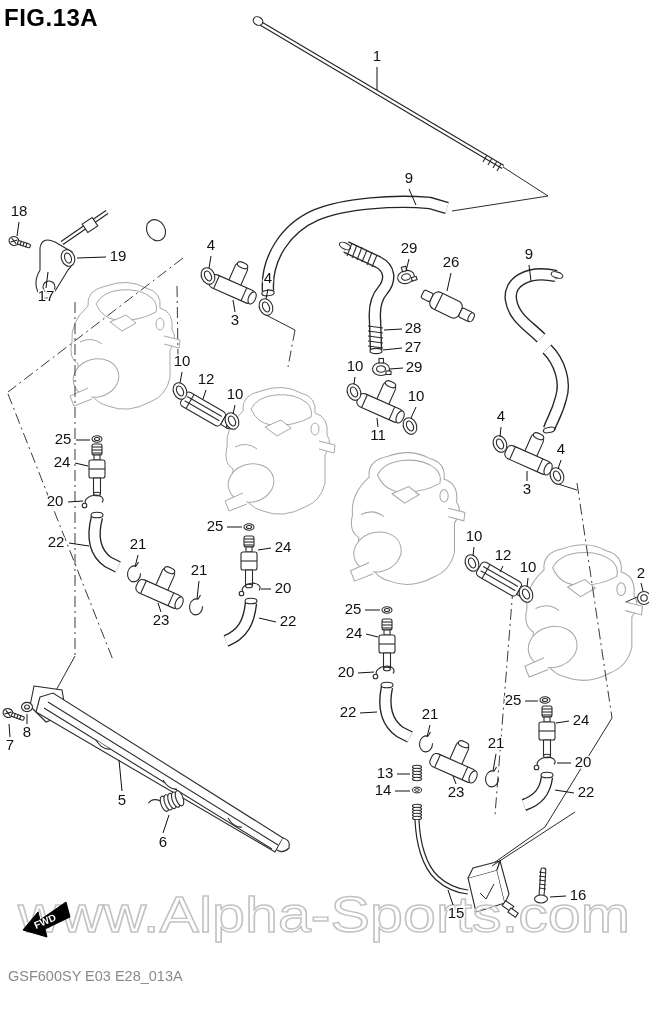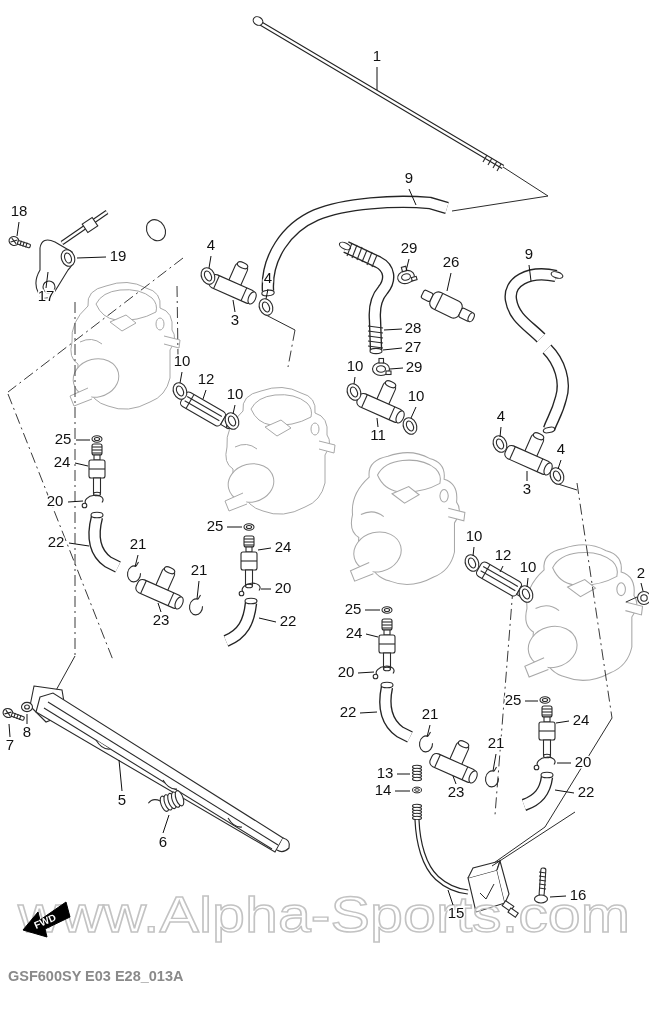--- a/index.html
+++ b/index.html
@@ -1,19 +1,19 @@
 <!DOCTYPE html>
 <html><head>
 <meta charset="utf-8">
 <style>
   html,body{margin:0;padding:0;background:#fff;}
   #page{position:relative;width:649px;height:1016px;background:#fff;overflow:hidden;
         font-family:"Liberation Sans",sans-serif;}
   #fig-title{position:absolute;top:4px;left:4px;font-size:24px;font-weight:bold;color:#000;letter-spacing:.5px;}
-  #footer{position:absolute;left:8px;top:966px;color:#8a8a8a;font-size:14.5px;line-height:21px;font-weight:bold;}
+  #footer{position:absolute;left:8px;top:966px;color:#8a8a8a;font-size:14.5px;line-height:21px;}
   svg{position:absolute;top:0;left:0;}
   
   .art{stroke:#2b2b2b;fill:#fff;stroke-width:1.1;}
   .nofill{fill:none;}
   .carb{stroke:#a8a8a8;fill:#fff;stroke-width:1;}
   .dash{stroke:#3a3a3a;stroke-width:1;fill:none;stroke-dasharray:11 4 2 4;}
   .thin{stroke:#2b2b2b;stroke-width:1;fill:none;}
   .tube{stroke:#242424;stroke-width:12.5;fill:none;}
   .tube-in{stroke:#fff;stroke-width:9.8;fill:none;}
   .rod{stroke:#242424;stroke-width:4.6;fill:none;}
@@ -25,20 +25,21 @@
   #callout-layer line{stroke:#111;stroke-width:1;}
   #watermark-text{font:50px "Liberation Sans",sans-serif;fill:rgba(255,255,255,.45);
         stroke:#c3c3c3;stroke-width:1.4;}
   #fwd-label{font:bold 10px "Liberation Sans",sans-serif;fill:#fff;stroke:none;}
 </style>
 </head>
 <body>
 
 <div id="page">
 
+  <div id="fig-title">FIG.13A</div>
 
   <svg width="649" height="1016" viewBox="0 0 649 1016">
 
     <defs>
 
       <g id="sym-carb">
         <path d="M30,28 Q28,12 48,8 Q70,0 88,10 Q104,14 102,30 Q116,34 114,52 Q120,60 112,72 L112,100 Q108,118 92,124 Q70,136 50,128 Q34,124 30,108 Q18,102 20,86 Q10,80 14,64 Q12,44 30,28 Z"></path>
         <path d="M38,26 Q44,14 62,12 Q82,10 94,20 Q100,26 98,34 Q80,44 58,42 Q44,40 38,26 Z"></path>
         <ellipse cx="38" cy="100" rx="23" ry="19" transform="rotate(-14 38 100)"></ellipse>
         <path d="M52,44 L68,37 L78,45 L64,53 Z"></path>

